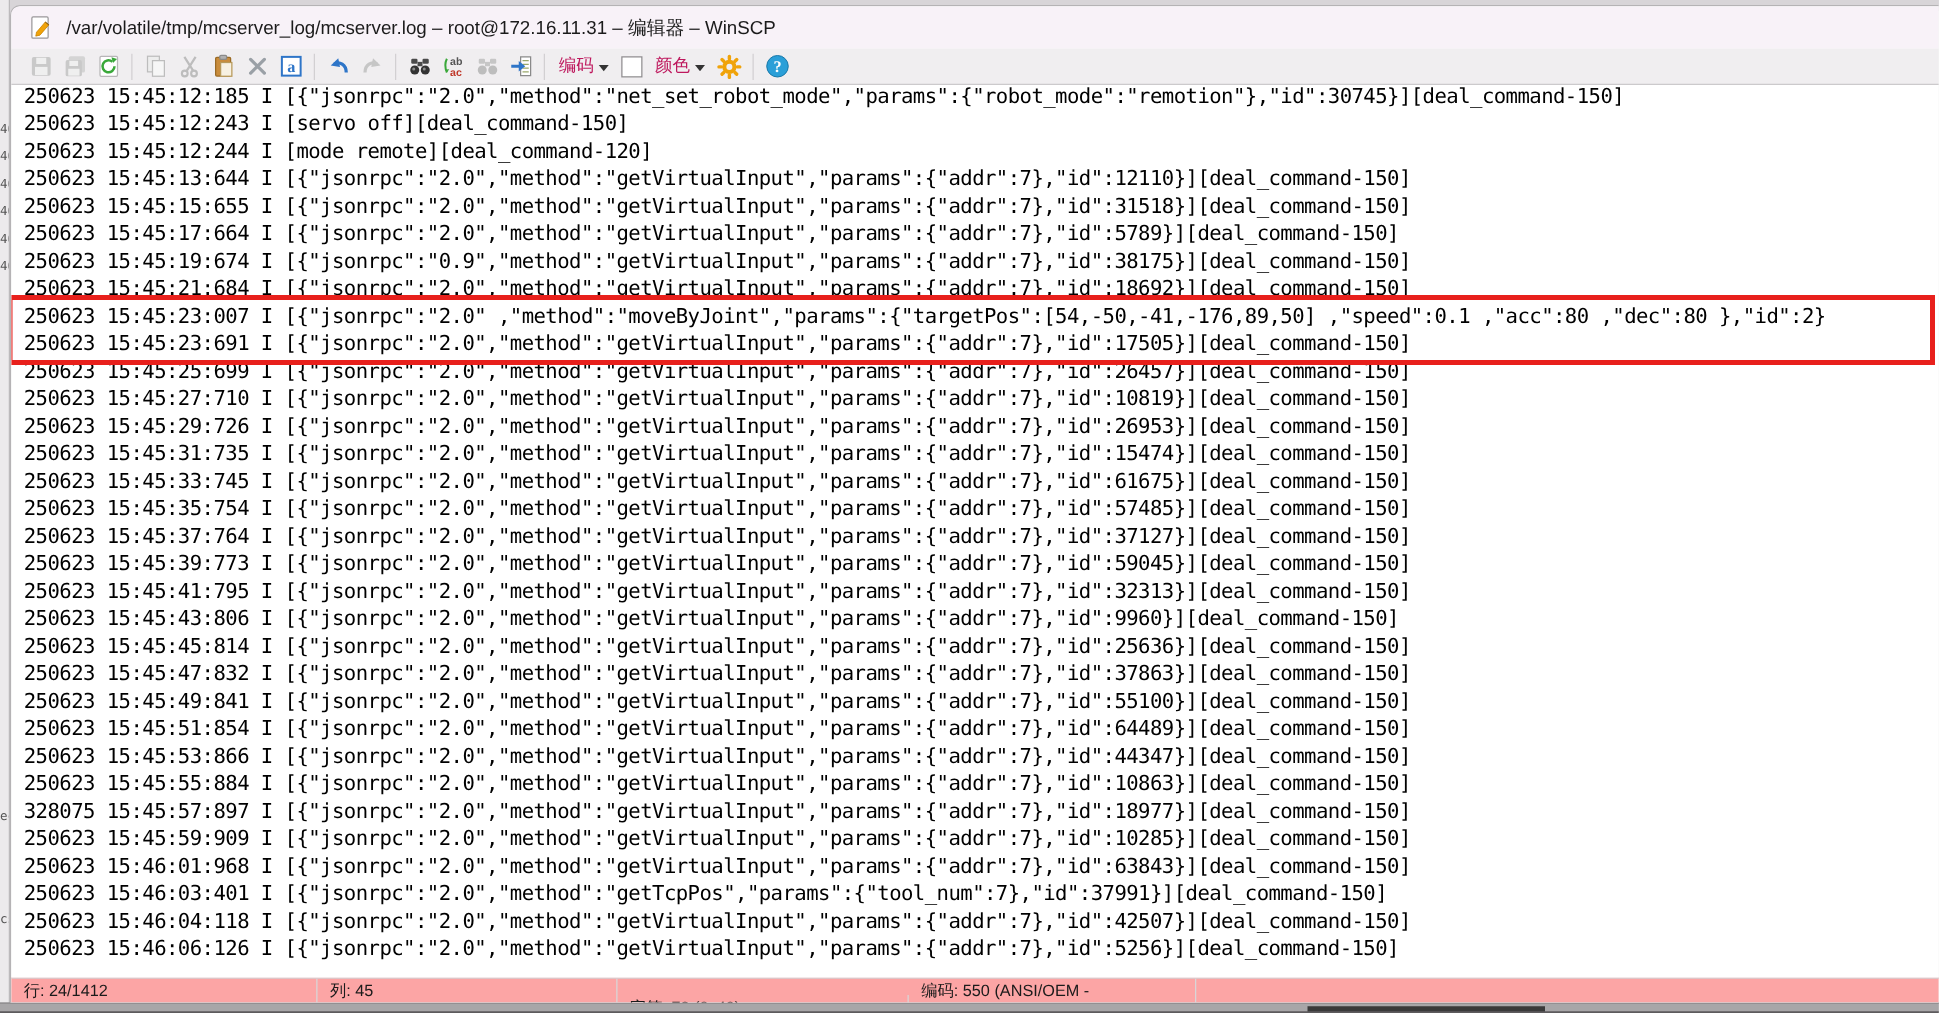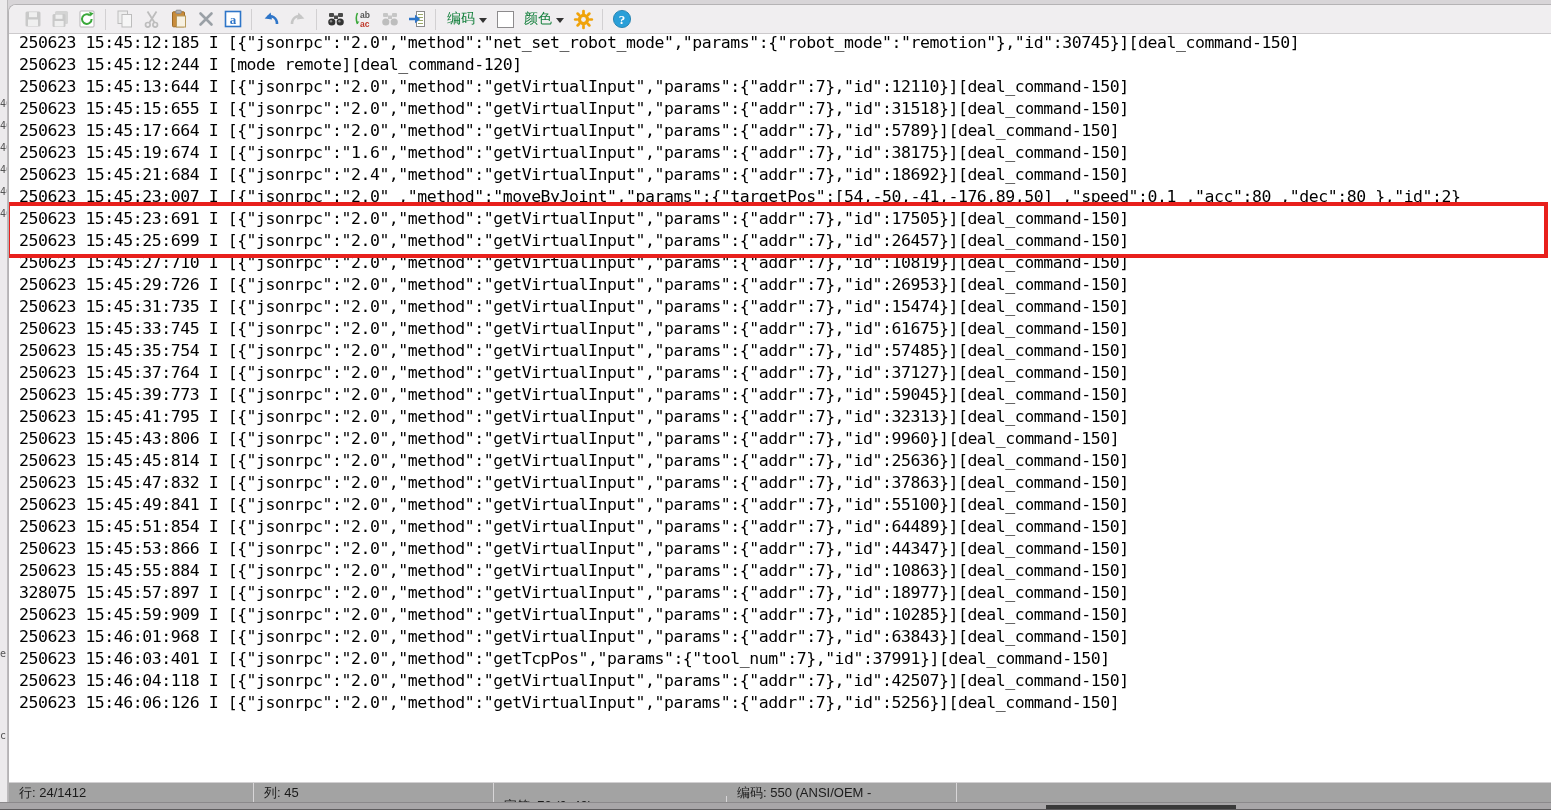--- a/index.html
+++ b/index.html
@@ -27,37 +27,37 @@
   #titlebar .doc-icon { width:20px; height:20px; margin-right:10px; flex:0 0 auto; }
   #titlebar .title-text { font-size:15px; color:#1b1b1b; white-space:nowrap; }
 
   
   #toolbar { height:29px; background:#f0eef0; border-bottom:1px solid #cccacc;
              display:flex; align-items:center; padding-left:10px; flex:0 0 auto; }
   .tbtn { width:27px; height:25px; display:flex; align-items:center; justify-content:center;
           border-radius:3px; flex:0 0 auto; }
   .tbtn svg { display:block; }
   .tsep { width:1px; height:21px; background:#d2d0d2; margin:0 5px; flex:0 0 auto; }
-  .tlabel { font-size:14px; color:#15803d; padding:0 3px 0 6px; white-space:nowrap; }
+  .tlabel { font-size:14px; color:#be185d; padding:0 3px 0 6px; white-space:nowrap; }
   .caret { width:0; height:0; border-left:4px solid transparent; border-right:4px solid transparent;
            border-top:5px solid #333; margin:2px 6px 0 1px; }
   .drop { display:flex; align-items:center; height:25px; border-radius:3px; flex:0 0 auto; }
   .swatch { width:17px; height:17px; background:#fff; border:1px solid #8d8b8d; margin:0 4px; flex:0 0 auto; }
 
   
   #editor { position:relative; flex:1 1 auto; background:#fff; overflow:hidden; }
   #log { margin-top:-2px; padding-left:10px; }
   .log-line { height:22px; line-height:22px; white-space:pre; overflow:hidden;
               font-family:"DejaVu Sans Mono","Liberation Mono",monospace;
               font-size:16.5px; letter-spacing:-0.45px; color:#000; }
   #highlight-box { position:absolute; left:-3px; top:168px; width:1542px; height:56px;
                    border:4px solid #e8201c; z-index:5; pointer-events:none; background:transparent; }
 
   
-  #statusbar { height:20px; background:#a3a3a3; border-top:1px solid #d2d0d2;
+  #statusbar { height:20px; background:#fca5a5; border-top:1px solid #d2d0d2;
                display:flex; align-items:center; flex:0 0 auto;
                font-size:13px; color:#1b1b1b; }
   .sseg { height:100%; line-height:19px; padding-left:10px; border-right:1px solid #d8d6d8;
           white-space:nowrap; overflow:hidden; flex:0 0 auto; }
   .sseg.s1 { width:245px; } .sseg.s2 { width:240px; } .sseg.s3 { width:233px;margin-top:25px; }
   .sseg.s4 { width:230px; } .sseg.rest { flex:1 1 auto; border-right:none; }
 </style>
 </head>
 <body>
 
@@ -71,20 +71,28 @@
     <div class="frag" style="top: 648px;">ec</div>
     <div class="frag" style="top: 730px;">cs</div>
   </div>
 <div id="bottom-strip">
   <div class="dark-block"></div>
   <div class="dark-line"></div>
 </div>
 
 <div id="app">
 
+  <div id="titlebar">
+    <svg class="doc-icon" viewBox="0 0 20 20">
+      <rect x="2.5" y="1.5" width="13" height="17" rx="1" fill="#ffffff" stroke="#9a989a"></rect>
+      <path d="M6.2 13.8 L13.2 5.6 L16 7.9 L9 16.1 L5.6 16.9 Z" fill="#f0a30a" stroke="#c77f00" stroke-width="0.6"></path>
+      <path d="M13.2 5.6 L16 7.9" stroke="#7a4d00" stroke-width="0.8"></path>
+    </svg>
+    <span class="title-text">/var/volatile/tmp/mcserver_log/mcserver.log – root@172.16.11.31 – 编辑器 – WinSCP</span>
+  </div>
 
   <div id="toolbar">
 
     <div class="tbtn">
       <svg width="20" height="20" viewBox="0 0 20 20">
         <rect x="2.5" y="2.5" width="15" height="15" rx="1.5" fill="#c9c9c9"></rect>
         <rect x="6" y="3.2" width="8" height="5" fill="#efefef"></rect>
         <rect x="5" y="10.5" width="10" height="6.5" fill="#efefef"></rect>
       </svg>
     </div>
@@ -226,26 +234,27 @@
       <svg width="20" height="20" viewBox="0 0 20 20">
         <circle cx="10" cy="10" r="8.6" fill="#2a9fd8" stroke="#1878a8" stroke-width="0.8"></circle>
         <text x="10" y="14.6" text-anchor="middle" font-family="Liberation Serif, serif" font-size="13" font-weight="bold" fill="#ffffff">?</text>
       </svg>
     </div>
   </div>
 
   <div id="editor">
     <div id="log">
         <div class="log-line">250623 15:45:12:185 I [{"jsonrpc":"2.0","method":"net_set_robot_mode","params":{"robot_mode":"remotion"},"id":30745}][deal_command-150]</div>
+        <div class="log-line">250623 15:45:12:243 I [servo off][deal_command-150]</div>
         <div class="log-line">250623 15:45:12:244 I [mode remote][deal_command-120]</div>
         <div class="log-line">250623 15:45:13:644 I [{"jsonrpc":"2.0","method":"getVirtualInput","params":{"addr":7},"id":12110}][deal_command-150]</div>
         <div class="log-line">250623 15:45:15:655 I [{"jsonrpc":"2.0","method":"getVirtualInput","params":{"addr":7},"id":31518}][deal_command-150]</div>
         <div class="log-line">250623 15:45:17:664 I [{"jsonrpc":"2.0","method":"getVirtualInput","params":{"addr":7},"id":5789}][deal_command-150]</div>
-        <div class="log-line">250623 15:45:19:674 I [{"jsonrpc":"1.6","method":"getVirtualInput","params":{"addr":7},"id":38175}][deal_command-150]</div>
-        <div class="log-line">250623 15:45:21:684 I [{"jsonrpc":"2.4","method":"getVirtualInput","params":{"addr":7},"id":18692}][deal_command-150]</div>
+        <div class="log-line">250623 15:45:19:674 I [{"jsonrpc":"0.9","method":"getVirtualInput","params":{"addr":7},"id":38175}][deal_command-150]</div>
+        <div class="log-line">250623 15:45:21:684 I [{"jsonrpc":"2.0","method":"getVirtualInput","params":{"addr":7},"id":18692}][deal_command-150]</div>
         <div class="log-line">250623 15:45:23:007 I [{"jsonrpc":"2.0" ,"method":"moveByJoint","params":{"targetPos":[54,-50,-41,-176,89,50] ,"speed":0.1 ,"acc":80 ,"dec":80 },"id":2}</div>
         <div class="log-line">250623 15:45:23:691 I [{"jsonrpc":"2.0","method":"getVirtualInput","params":{"addr":7},"id":17505}][deal_command-150]</div>
         <div class="log-line">250623 15:45:25:699 I [{"jsonrpc":"2.0","method":"getVirtualInput","params":{"addr":7},"id":26457}][deal_command-150]</div>
         <div class="log-line">250623 15:45:27:710 I [{"jsonrpc":"2.0","method":"getVirtualInput","params":{"addr":7},"id":10819}][deal_command-150]</div>
         <div class="log-line">250623 15:45:29:726 I [{"jsonrpc":"2.0","method":"getVirtualInput","params":{"addr":7},"id":26953}][deal_command-150]</div>
         <div class="log-line">250623 15:45:31:735 I [{"jsonrpc":"2.0","method":"getVirtualInput","params":{"addr":7},"id":15474}][deal_command-150]</div>
         <div class="log-line">250623 15:45:33:745 I [{"jsonrpc":"2.0","method":"getVirtualInput","params":{"addr":7},"id":61675}][deal_command-150]</div>
         <div class="log-line">250623 15:45:35:754 I [{"jsonrpc":"2.0","method":"getVirtualInput","params":{"addr":7},"id":57485}][deal_command-150]</div>
         <div class="log-line">250623 15:45:37:764 I [{"jsonrpc":"2.0","method":"getVirtualInput","params":{"addr":7},"id":37127}][deal_command-150]</div>
         <div class="log-line">250623 15:45:39:773 I [{"jsonrpc":"2.0","method":"getVirtualInput","params":{"addr":7},"id":59045}][deal_command-150]</div>

